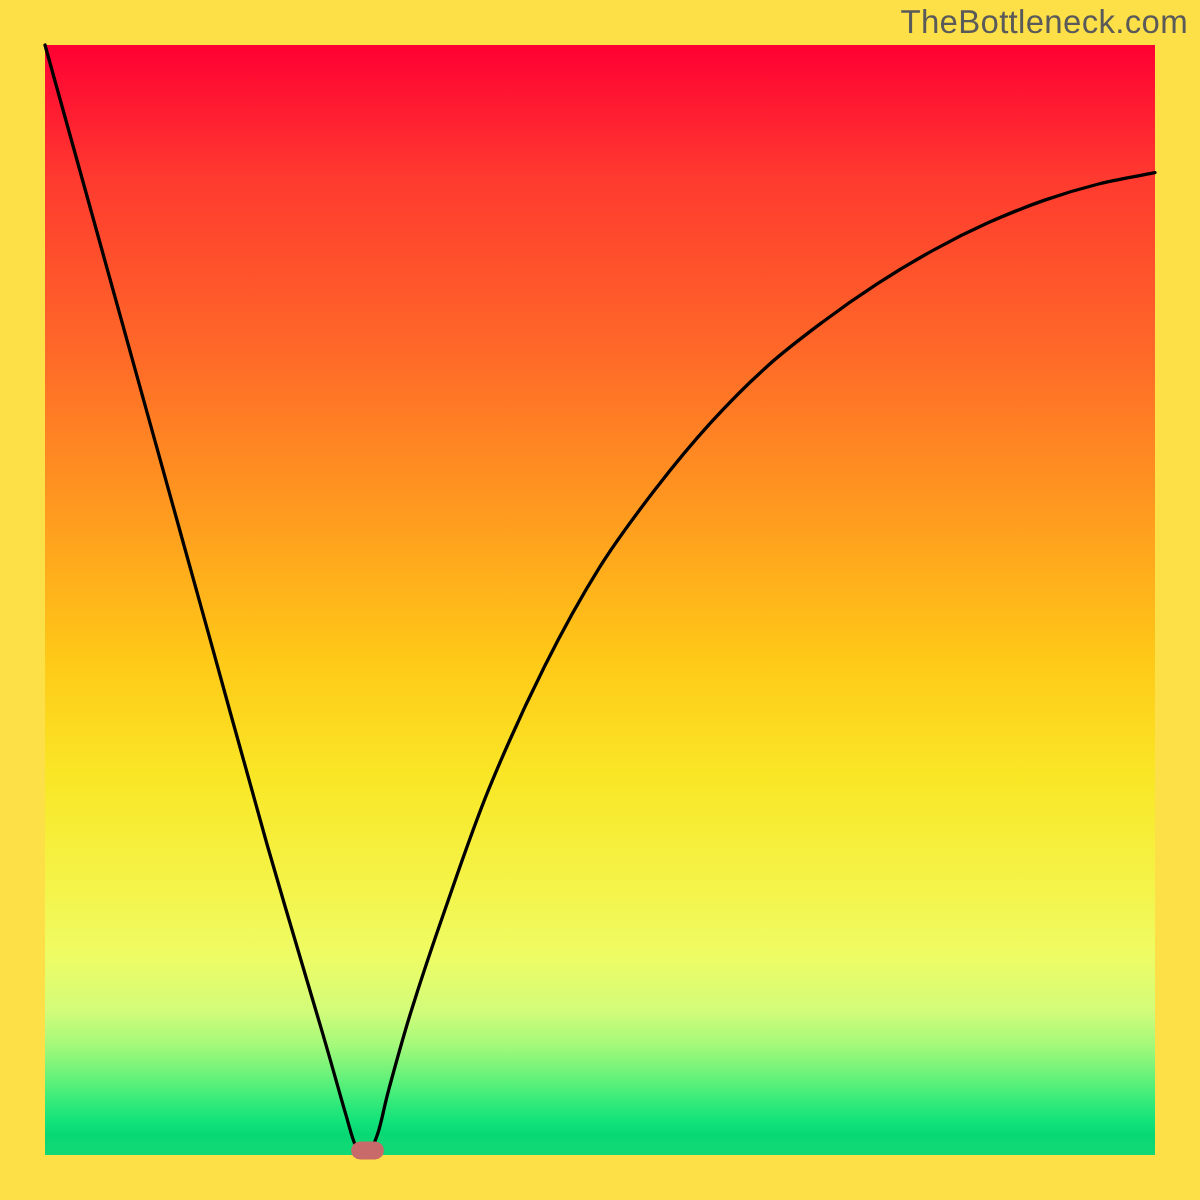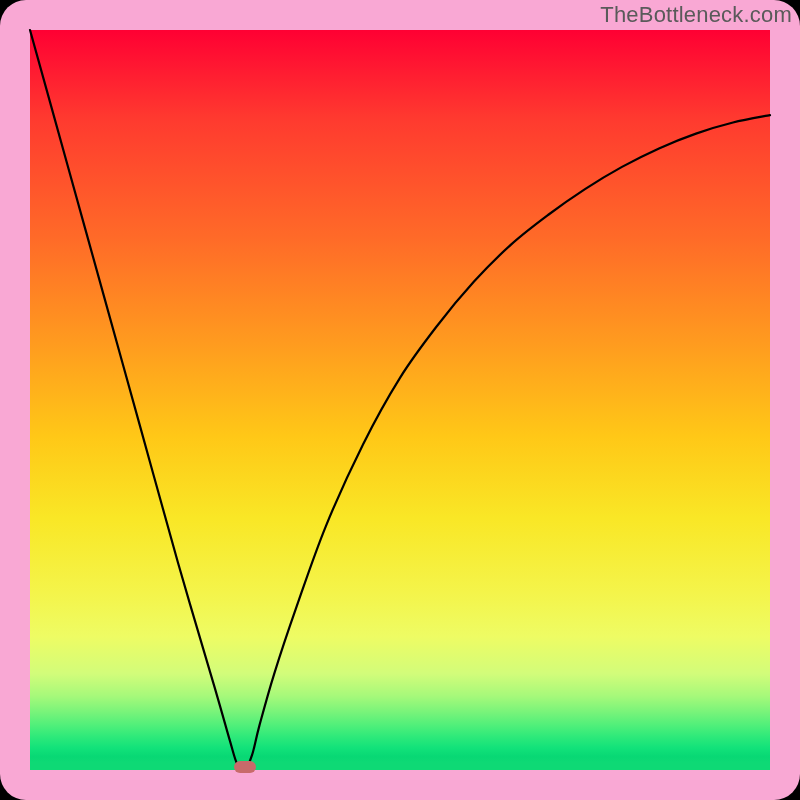--- a/index.html
+++ b/index.html
@@ -10,22 +10,21 @@
     background: #000;
     overflow: hidden;
     font-family: Arial, Helvetica, sans-serif;
   }
   .frame {
     position: absolute;
     left: 0;
     top: 0;
     width: 800px;
     height: 800px;
-    background: #f9a8d4;
-    border-radius: 26px;
+    background: #fde047;
   }
   .plot-area {
     position: absolute;
     left: 30px;
     top: 30px;
     width: 740px;
     height: 740px;
     background: linear-gradient(
       to bottom,
       #ff0033 0%,

